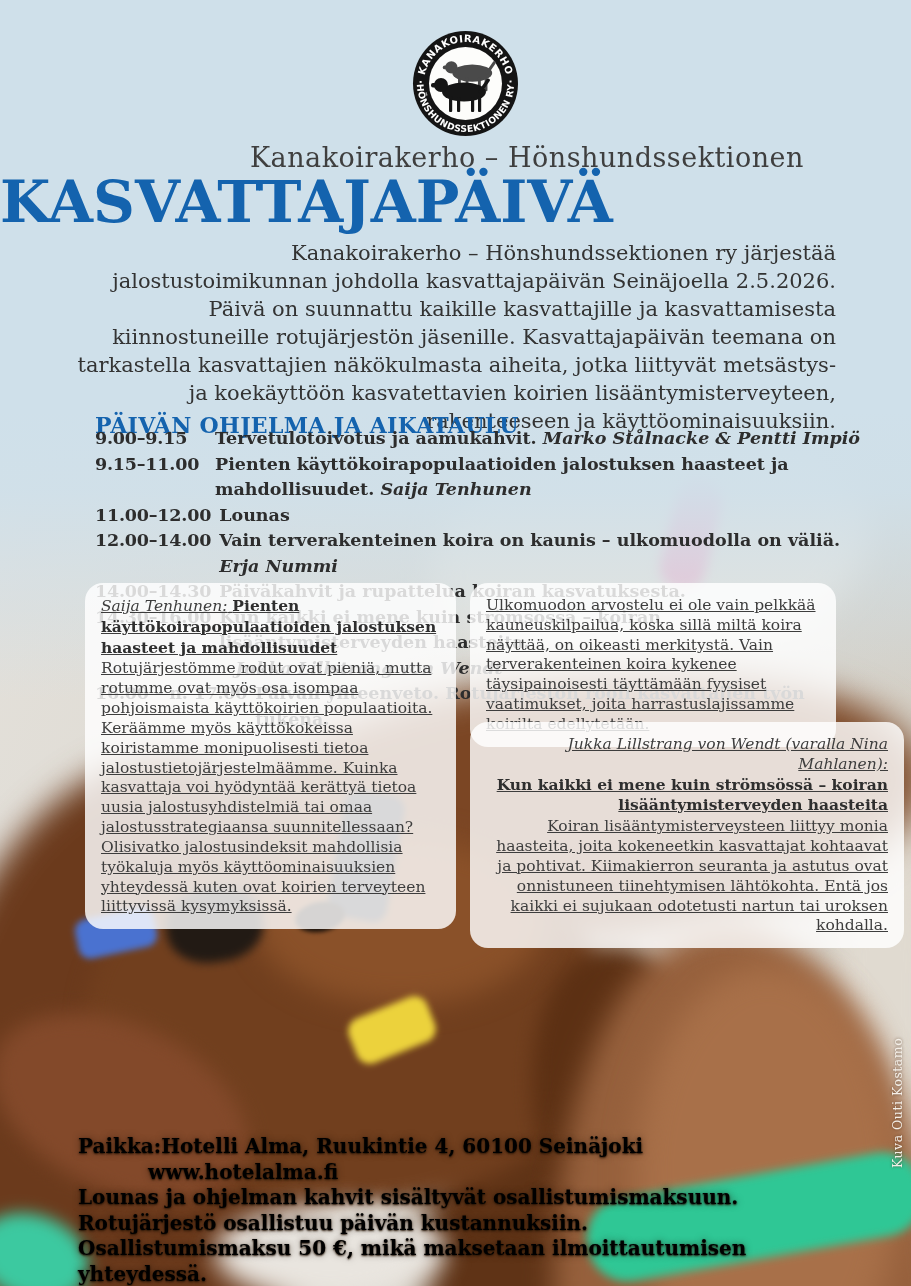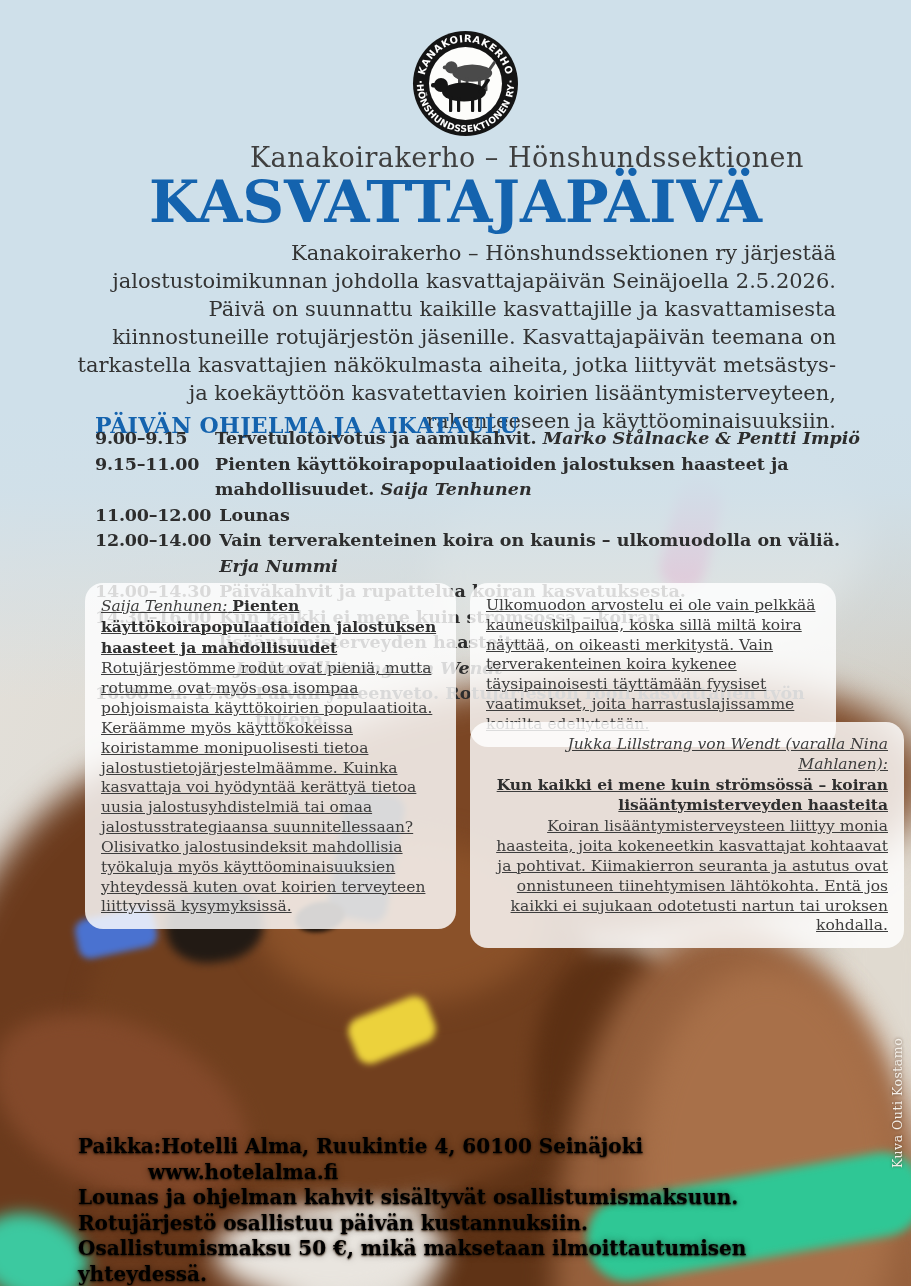--- a/index.html
+++ b/index.html
@@ -33,21 +33,21 @@
   .b-green{left:585px;top:765px;width:340px;height:84px;background:#2fc795;border-radius:40px;filter:blur(5px);transform:rotate(-10deg);}
   .b-tealcorner{left:-25px;top:805px;width:115px;height:85px;background:#3cc9a0;filter:blur(8px);transform:rotate(20deg);}
   .b-whitepatch{left:215px;top:795px;width:230px;height:95px;background:#e9e5df;filter:blur(12px);}
   .photo-fade{position:absolute;left:0;top:0;width:100%;height:290px;
     background:linear-gradient(180deg,#cfe0ea 0%,rgba(207,224,234,.92) 28%,rgba(207,224,234,0) 100%);}
   
   .content{position:absolute;inset:0;}
   .logo{position:absolute;left:412px;top:30px;width:107px;height:107px;}
   .subtitle{position:absolute;left:0;top:142px;width:804px;text-align:right;
     font-size:27px;color:#3f3f3f;letter-spacing:.5px;}
-  .big-title{position:absolute;left:0;top:168px;width:911px;text-align:center;
+  .big-title{position:absolute;left:0;top:168px;width:911px;
     font-size:58px;font-weight:bold;color:#1463ae;letter-spacing:0;}
   .intro{position:absolute;left:75px;top:240px;width:761px;text-align:right;
     font-size:21px;line-height:1.33;color:#333;}
   .prog-head{position:absolute;left:95px;top:412px;font-size:22px;font-weight:bold;color:#1463ae;letter-spacing:.3px;}
   .schedule{position:absolute;left:95px;top:426px;width:770px;font-size:17.5px;line-height:25.5px;color:#2d2d2d;}
   .sched-row{display:flex;align-items:flex-start;}
   .sched-time{flex:0 0 auto;min-width:112px;padding-right:8px;font-weight:bold;letter-spacing:-.2px;white-space:nowrap;}
   .sched-desc{font-weight:bold;}
   .sp{font-weight:bold;font-style:italic;}
   .sp.block{display:block;margin-left:16px;}

